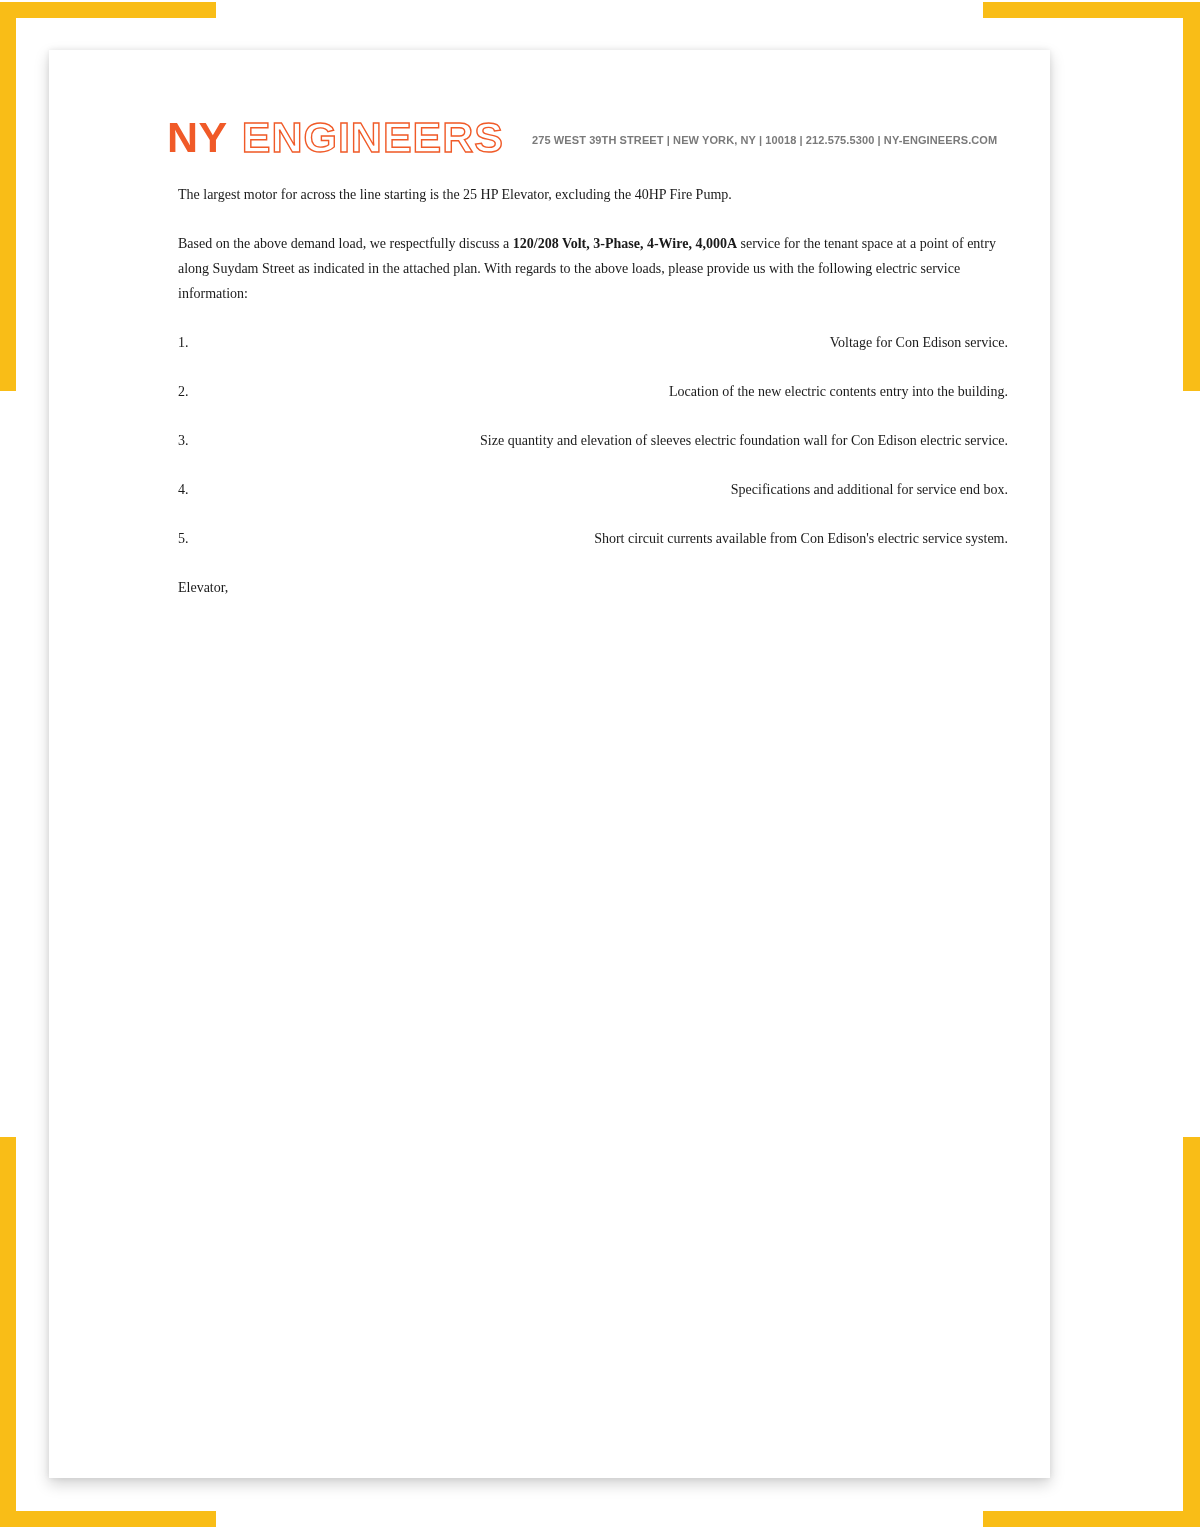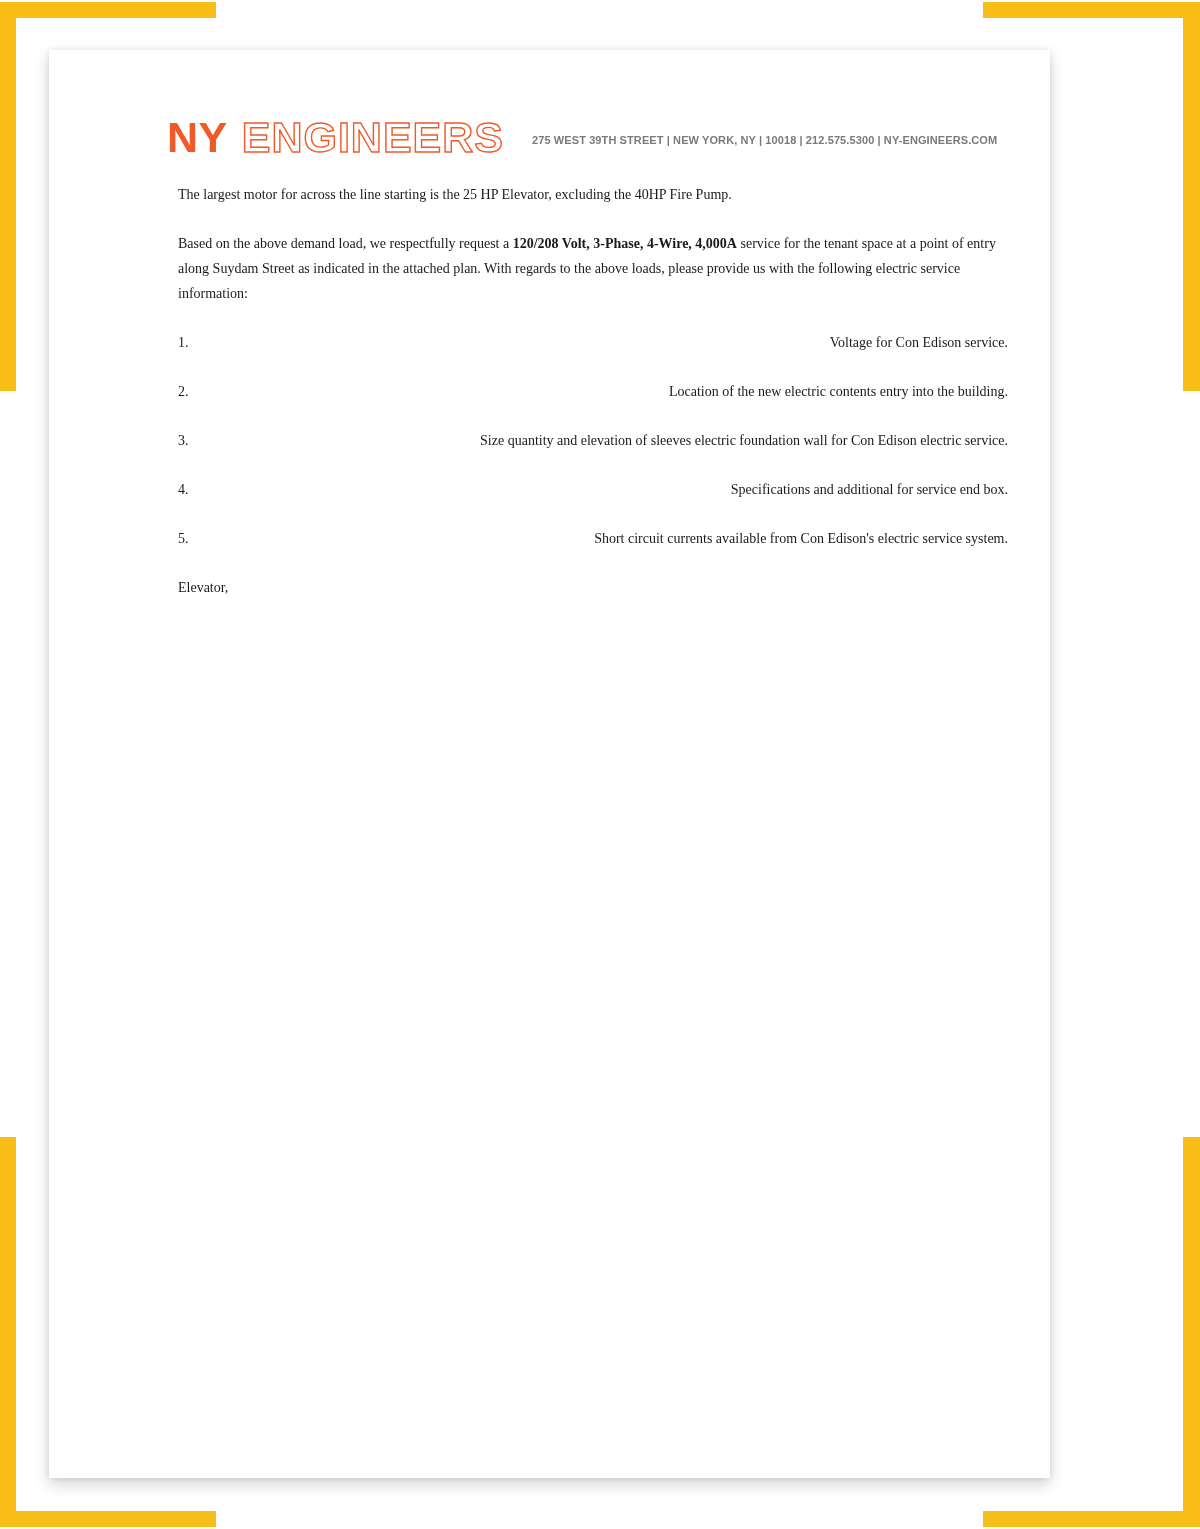--- a/index.html
+++ b/index.html
@@ -131,21 +131,21 @@
     <div class="logo">
       <span class="logo-ny">NY</span>
       <span class="logo-engineers">ENGINEERS</span>
     </div>
     <div class="address">275 WEST 39TH STREET | NEW YORK, NY | 10018 | 212.575.5300 | NY-ENGINEERS.COM</div>
   </div>
 
   <div class="body">
     <p class="para">The largest motor for across the line starting is the 25 HP Elevator, excluding the 40HP Fire Pump.</p>
 
-    <p class="para"><span>Based on the above demand load, we respectfully request a </span><span class="bold">120/208 Volt, 3-Phase, 4-Wire, 4,000A</span><span> service for the tenant space at a point of entry along Suydam Street as indicated in the attached plan.  With regards to the above loads, please provide us with the following electric service information:</span></p>
+    <p class="para"><span>Based on the above demand load, we respectfully discuss a </span><span class="bold">120/208 Volt, 3-Phase, 4-Wire, 4,000A</span><span> service for the tenant space at a point of entry along Suydam Street as indicated in the attached plan.  With regards to the above loads, please provide us with the following electric service information:</span></p>
 
     <ol class="list">
       <li class="list-item">
         <span class="list-num">1.</span>
         <span class="list-text">Voltage for Con Edison service.</span>
       </li>
       <li class="list-item">
         <span class="list-num">2.</span>
         <span class="list-text">Location of the new electric contents entry into the building.</span>
       </li>

